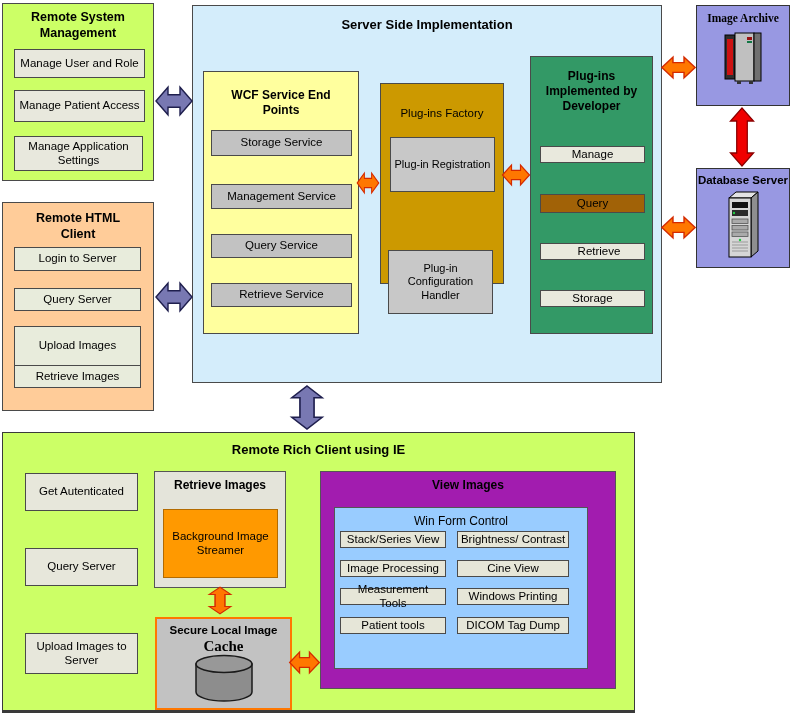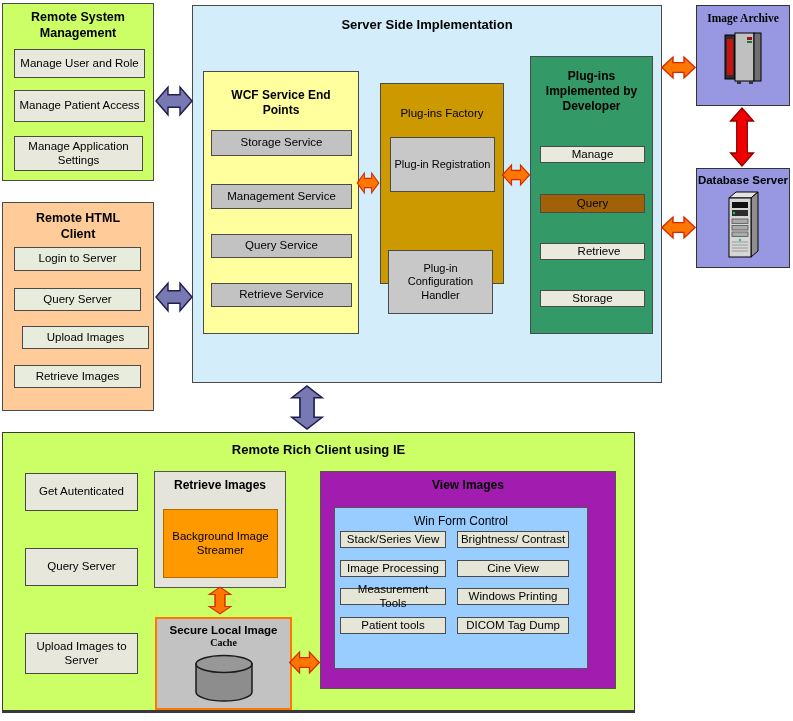--- a/index.html
+++ b/index.html
@@ -29,21 +29,21 @@
     <div class="boxtitle" style="top:6px;font-size:12.5px;">Remote System Management</div>
     <div class="item" style="left:11px;top:45px;width:131px;height:29px;background:#e8e8dd;">Manage User and Role</div>
     <div class="item" style="left:11px;top:86px;width:131px;height:32px;background:#e8e8dd;">Manage Patient Access</div>
     <div class="item" style="left:11px;top:132px;width:129px;height:35px;background:#e8e8dd;">Manage Application Settings</div>
   </div>
 
   <div class="box" style="left:2px;top:202px;width:152px;height:209px;background:#ffcc99;">
     <div class="boxtitle" style="top:8px;font-size:12.5px;padding:0 30px;">Remote HTML Client</div>
     <div class="item" style="left:11px;top:44px;width:127px;height:24px;background:#e8ecdc;">Login to Server</div>
     <div class="item" style="left:11px;top:85px;width:127px;height:23px;background:#e8ecdc;">Query Server</div>
-    <div class="item" style="left:11px;top:123px;width:127px;height:23px;background:#e8ecdc;margin-left:8px;">Upload Images</div>
+    <div class="item" style="left:11px;top:123px;width:127px;height:40px;background:#e8ecdc;">Upload Images</div>
     <div class="item" style="left:11px;top:162px;width:127px;height:23px;background:#e8ecdc;">Retrieve Images</div>
   </div>
 
   <div class="box" style="left:192px;top:5px;width:470px;height:378px;background:#d4edfb;">
     <div class="bigtitle" style="top:11px;">Server Side Implementation</div>
 
     <div class="box" style="left:10px;top:65px;width:156px;height:263px;background:#ffff9e;">
       <div class="boxtitle" style="top:16px;padding:0 20px;">WCF Service End Points</div>
       <div class="item" style="left:7px;top:58px;width:141px;height:26px;background:#c2c2c2;">Storage Service</div>
       <div class="item" style="left:7px;top:112px;width:141px;height:25px;background:#c2c2c2;">Management Service</div>
@@ -115,21 +115,21 @@
     <div class="item" style="left:22px;top:115px;width:113px;height:38px;background:#e7e7db;">Query Server</div>
     <div class="item" style="left:22px;top:200px;width:113px;height:41px;background:#e7e7db;">Upload Images to Server</div>
 
     <div class="box" style="left:151px;top:38px;width:132px;height:117px;background:#e4e4da;border-color:#555;">
       <div class="boxtitle" style="top:6px;">Retrieve Images</div>
       <div class="item" style="left:8px;top:37px;width:115px;height:69px;background:#ff9900;border-color:#b36b00;">Background Image Streamer</div>
     </div>
 
     <div class="box" style="left:152px;top:184px;width:137px;height:93px;background:#c2c2c2;border:2px solid #ff7700;">
       <div class="boxtitle" style="top:4px;font-size:11.5px;">Secure Local Image</div>
-      <div class="boxtitle" style="top:18px;font-size:10px;font-family:'Liberation Serif',serif;">Cache</div>
+      <div class="boxtitle" style="top:18px;font-size:15px;font-family:'Liberation Serif',serif;">Cache</div>
       <div class="iconwrap" style="top:34px;">
         <span>
           <svg width="72" height="52" viewBox="0 0 72 52" aria-hidden="true">
             <path d="M8,11 L8,39 A28,9 0 0 0 64,39 L64,11 Z" fill="#8d8d8d" stroke="#1a1a1a" stroke-width="1.5"></path>
             <ellipse cx="36" cy="11" rx="28" ry="8.5" fill="#989898" stroke="#1a1a1a" stroke-width="1.5"></ellipse>
           </svg>
         </span>
       </div>
     </div>
 

